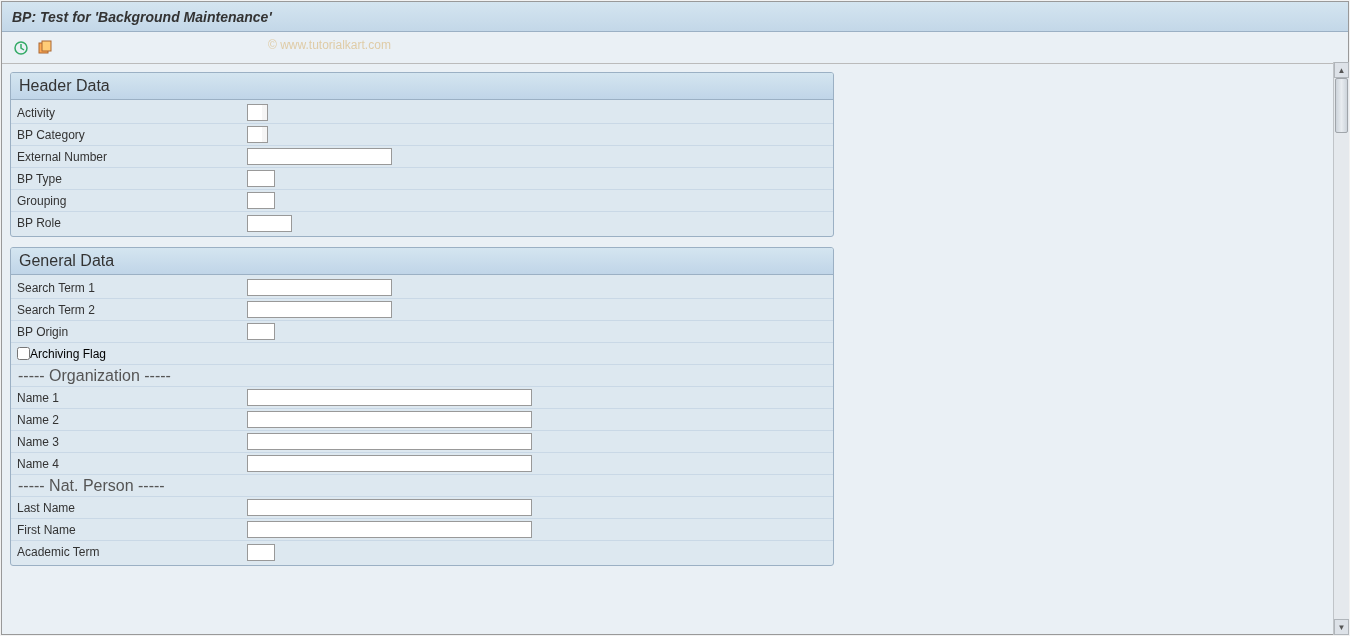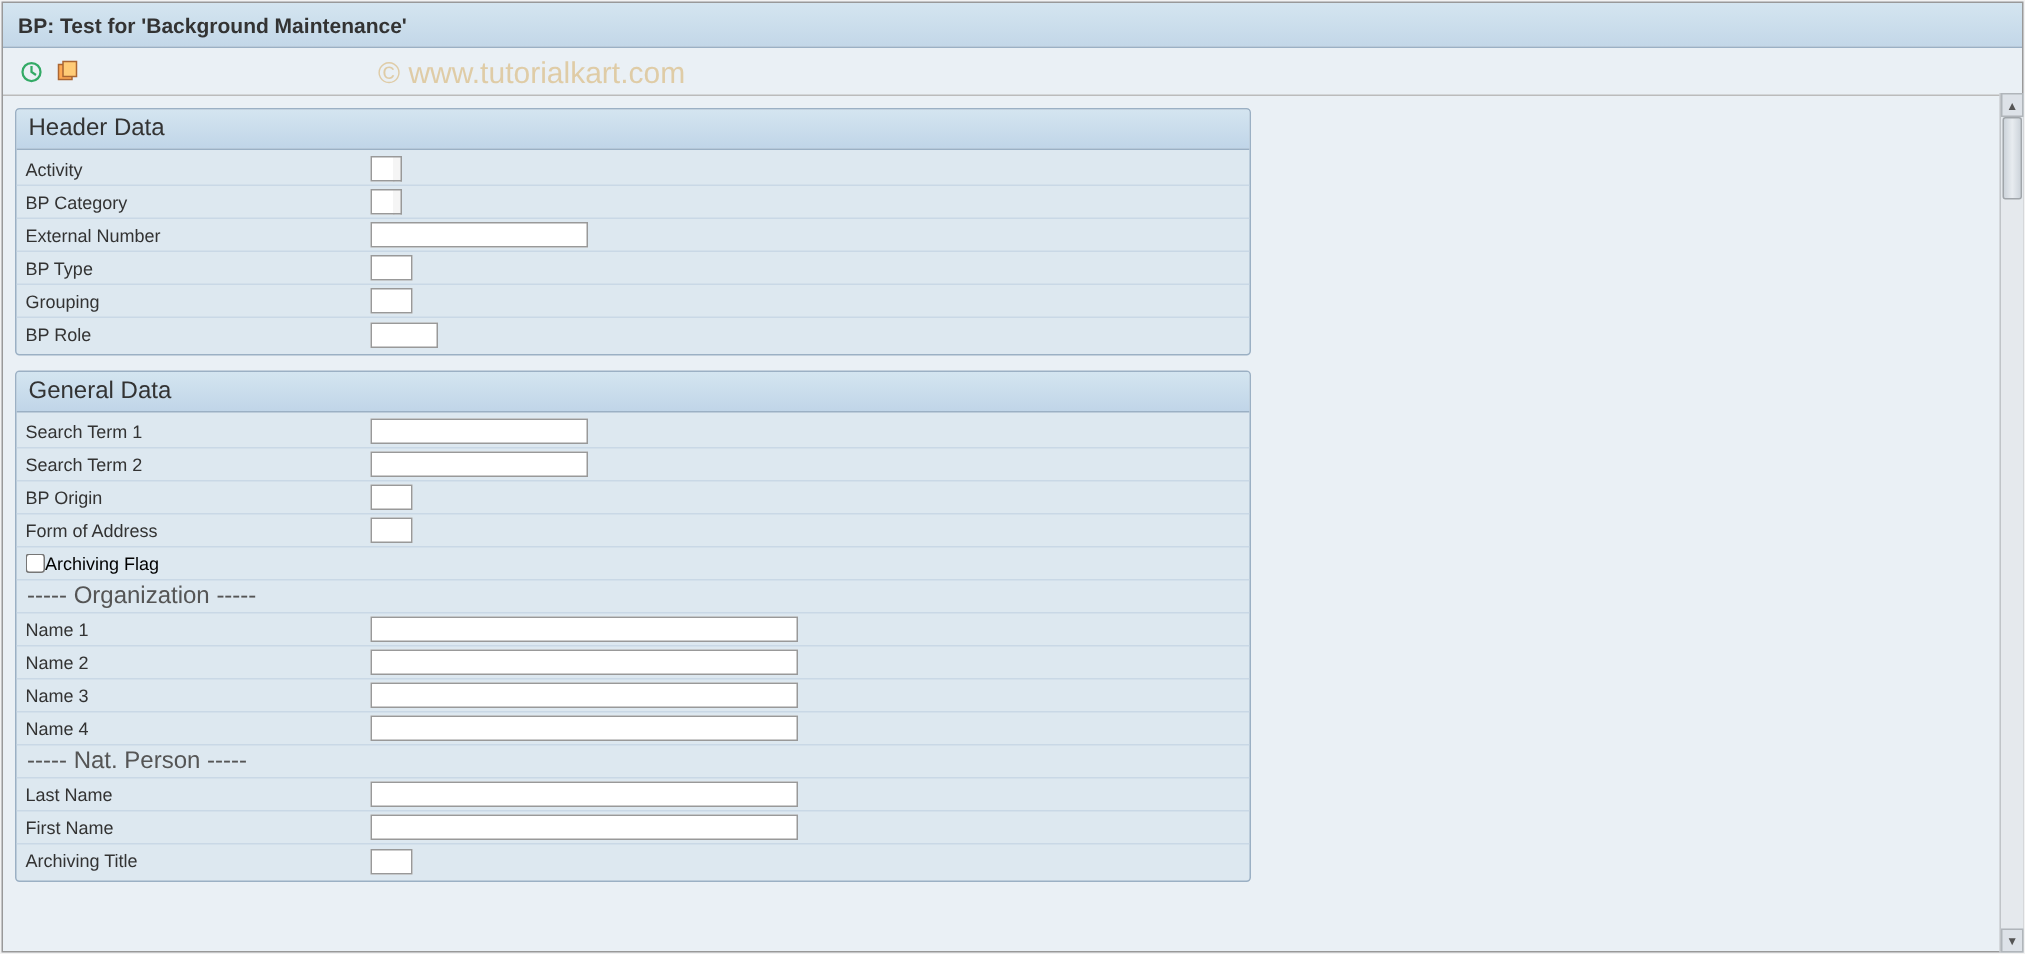--- a/index.html
+++ b/index.html
@@ -8,44 +8,44 @@
     .outer-border { border: 1px solid #999; width: 1348px; height: 634px; margin: 1px; background: #eaf0f5; }
     
     .title-bar { 
       background: linear-gradient(#d4e5f0, #c3d7e8); 
       height: 30px; 
       border-bottom: 1px solid #9bb0c4;
       display: flex; 
       align-items: center; 
       padding: 0 10px; 
     }
-    .title-bar .title { font-weight: bold; font-size: 14px; color: #333; }
+    .title-bar .title { font-weight: bold; font-style: italic; font-size: 14px; color: #333; }
     
     .toolbar { 
       height: 32px; 
       background: #eaf0f5; 
       border-bottom: 1px solid #bbb; 
       display: flex; 
       align-items: center; 
       padding: 0 10px; 
       gap: 6px; 
       position: relative;
     }
     .toolbar .icon-btn { 
       width: 18px; height: 18px; 
       display: flex; align-items: center; justify-content: center; 
       cursor: pointer; 
     }
     
     .watermark { 
       position: absolute; 
-      left: 250px; 
+      left: 266px; 
       top: 6px; 
       color: rgba(210, 160, 70, 0.45); 
-      font-size: 20px; 
+      font-size: 12px; 
       font-weight: normal;
       z-index: 100;
       pointer-events: none;
     }
     
     .content-area { 
       display: flex; 
       height: calc(100% - 62px); 
       position: relative;
     }
@@ -222,24 +222,20 @@
           </div>
           <div class="form-row">
             <div class="form-label">Search Term 2</div>
             <input class="form-input lg" style="">
           </div>
           <div class="form-row">
             <div class="form-label">BP Origin</div>
             <input class="form-input xs" style="">
           </div>
           <div class="form-row">
-            <div class="form-label">Form of Address</div>
-            <input class="form-input xs" style="">
-          </div>
-          <div class="form-row">
             <div class="checkbox-wrap">
               <input type="checkbox" style="">
               <span>Archiving Flag</span>
             </div>
           </div>
           <div class="form-row">
             <div class="separator-text">----- Organization -----</div>
           </div>
           <div class="form-row">
             <div class="form-label">Name 1</div>
@@ -262,21 +258,21 @@
           </div>
           <div class="form-row">
             <div class="form-label">Last Name</div>
             <input class="form-input xl" style="">
           </div>
           <div class="form-row">
             <div class="form-label">First Name</div>
             <input class="form-input xl" style="">
           </div>
           <div class="form-row">
-            <div class="form-label">Archiving Title</div>
+            <div class="form-label">Academic Term</div>
             <input class="form-input xs" style="">
           </div>
         </div>
       </div>
 
     </div>
     <div class="right-panel"></div>
   </div>
 
   <div class="scrollbar-right">

